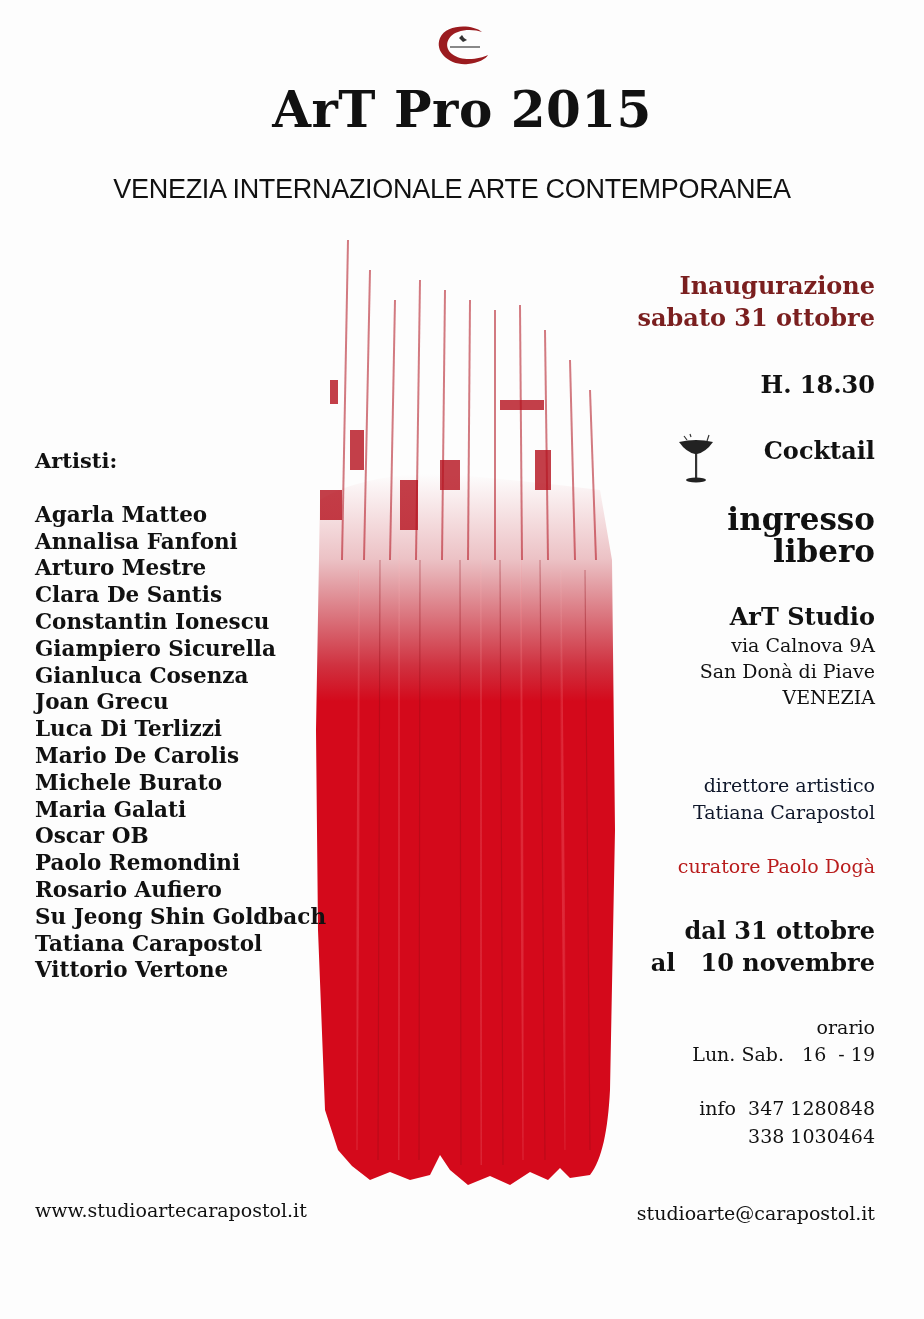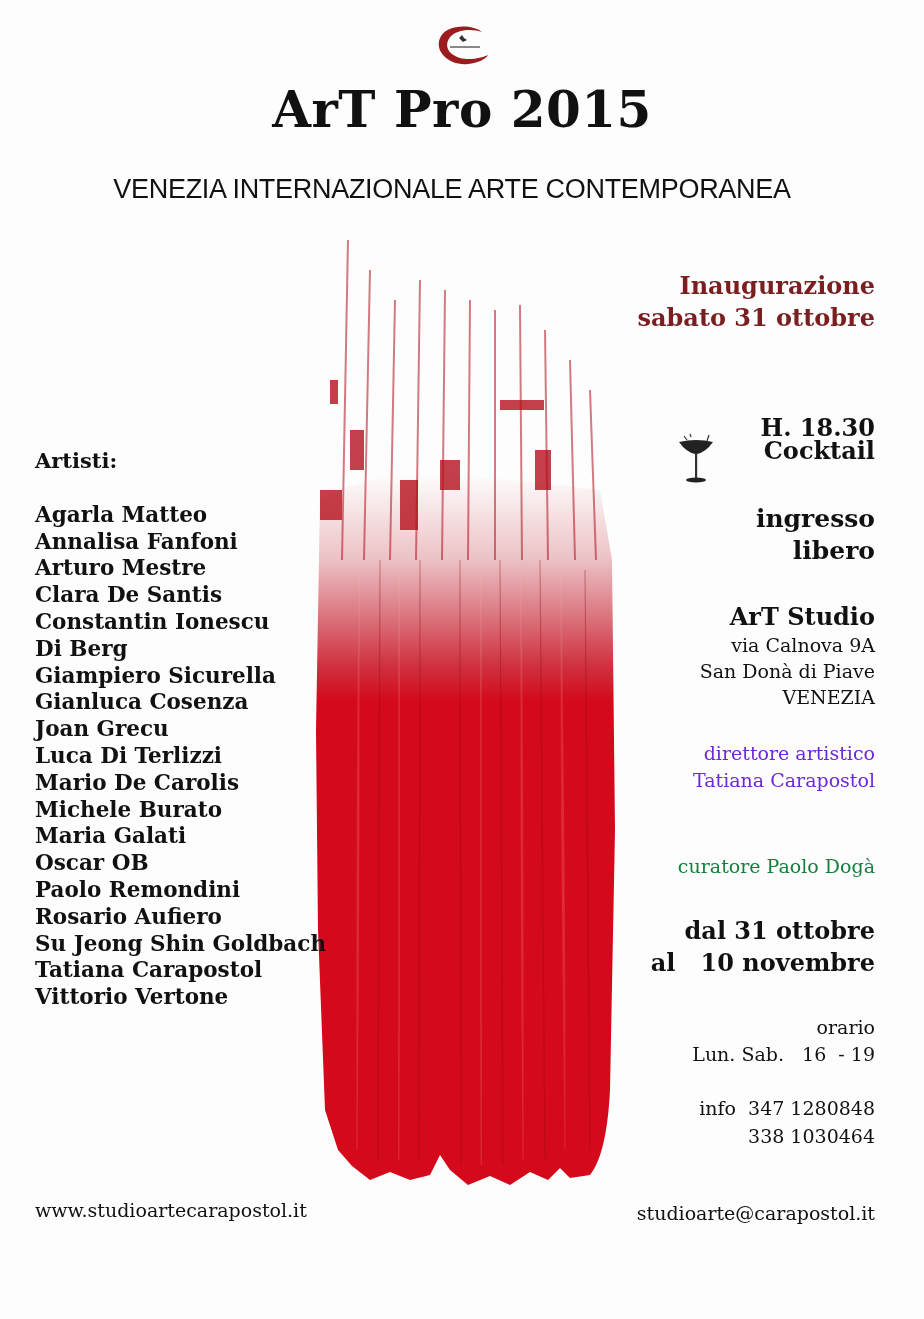--- a/index.html
+++ b/index.html
@@ -16,28 +16,28 @@
     .brush { position: absolute; left: 290px; top: 230px; width: 340px; height: 1000px; }
 
     
     .artists { position: absolute; left: 35px; top: 448px; font-family: "DejaVu Serif", serif; font-weight: bold; font-size: 21.5px; line-height: 26.8px; color: #111; }
     .artists .heading { margin-bottom: 27px; font-size: 21px; }
     .artists .name { white-space: nowrap; }
 
     
     .right { position: absolute; right: 49px; text-align: right; font-family: "DejaVu Serif", serif; white-space: nowrap; }
     .inaug { top: 270px; font-weight: bold; font-size: 24px; line-height: 32px; color: #7a1f1f; }
-    .hour { top: 370px; font-weight: bold; font-size: 24px; color: #111; margin-top: 43px; }
+    .hour { top: 370px; font-weight: bold; font-size: 24px; color: #111; }
     .cocktail { top: 436px; font-weight: bold; font-size: 24px; color: #111; margin-left: 36px; }
-    .ingresso { top: 503px; font-weight: bold; font-size: 25px; line-height: 32px; color: #111; }
+    .ingresso { top: 503px; font-weight: bold; font-size: 31px; line-height: 32px; color: #111; }
     .studio { top: 602px; color: #111; }
     .studio .name { font-weight: bold; font-size: 24px; line-height: 30px; }
     .studio .line { font-size: 19px; line-height: 26px; }
-    .director { top: 740px; font-size: 19px; line-height: 27px; color: #6d28d9; }
-    .curator { top: 855px; font-size: 19px; color: #15803d; margin-left: 44px; }
+    .director { top: 772px; font-size: 19px; line-height: 27px; color: #0f172a; }
+    .curator { top: 855px; font-size: 19px; color: #b91c1c; margin-left: 44px; }
     .dates { top: 915px; font-weight: bold; font-size: 24px; line-height: 32px; color: #111; }
     .hours { top: 1014px; font-size: 19px; line-height: 27px; color: #111; }
     .info { top: 1094px; font-size: 19px; line-height: 28px; color: #111; }
     .email { top: 1202px; font-size: 19px; color: #111; }
     .website { position: absolute; left: 35px; top: 1199px; font-family: "DejaVu Serif", serif; font-size: 19px; color: #111; }
 
     .glass { position: absolute; left: 676px; top: 432px; width: 40px; height: 56px; }
     pre.keep { margin: 0; font: inherit; white-space: pre; }
   </style>
 </head>
@@ -114,21 +114,20 @@
     </g>
   </svg>
 
   <div class="artists">
     <div class="heading">Artisti:</div>
     <div class="name">Agarla Matteo</div>
     <div class="name">Annalisa Fanfoni</div>
     <div class="name">Arturo Mestre</div>
     <div class="name">Clara De Santis</div>
     <div class="name">Constantin Ionescu</div>
-    <div class="name">Di Berg</div>
     <div class="name">Giampiero Sicurella</div>
     <div class="name">Gianluca Cosenza</div>
     <div class="name">Joan Grecu</div>
     <div class="name">Luca Di Terlizzi</div>
     <div class="name">Mario De Carolis</div>
     <div class="name">Michele Burato</div>
     <div class="name">Maria Galati</div>
     <div class="name">Oscar OB</div>
     <div class="name">Paolo Remondini</div>
     <div class="name">Rosario Aufiero</div>

